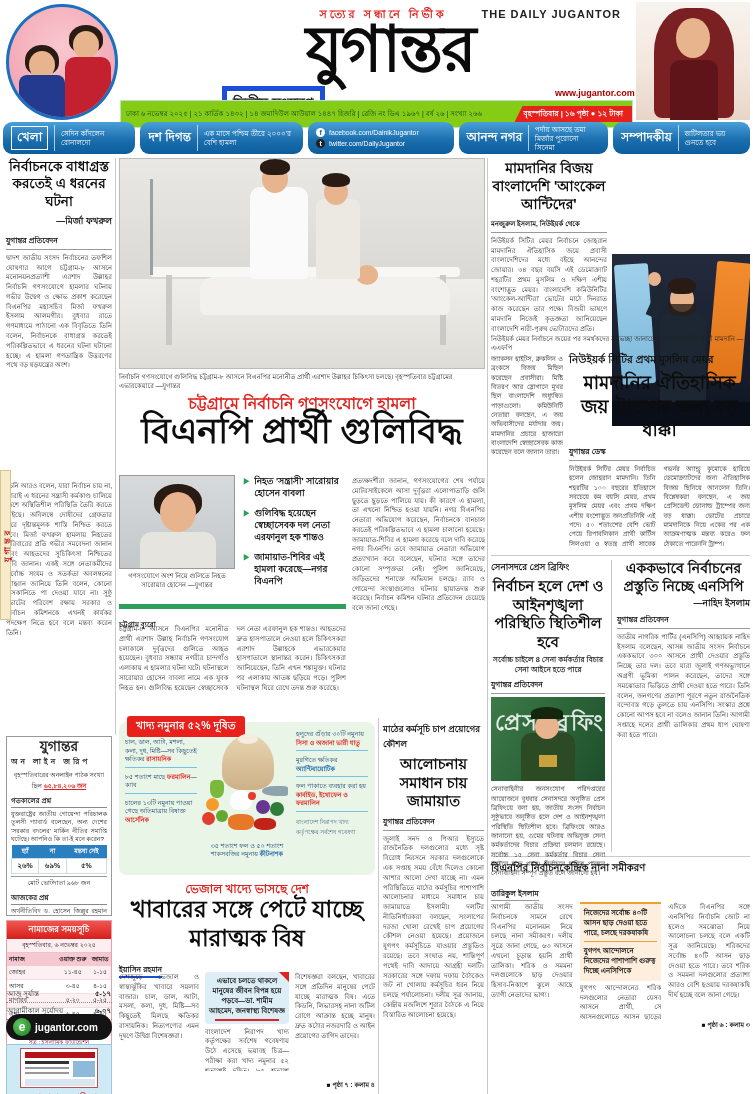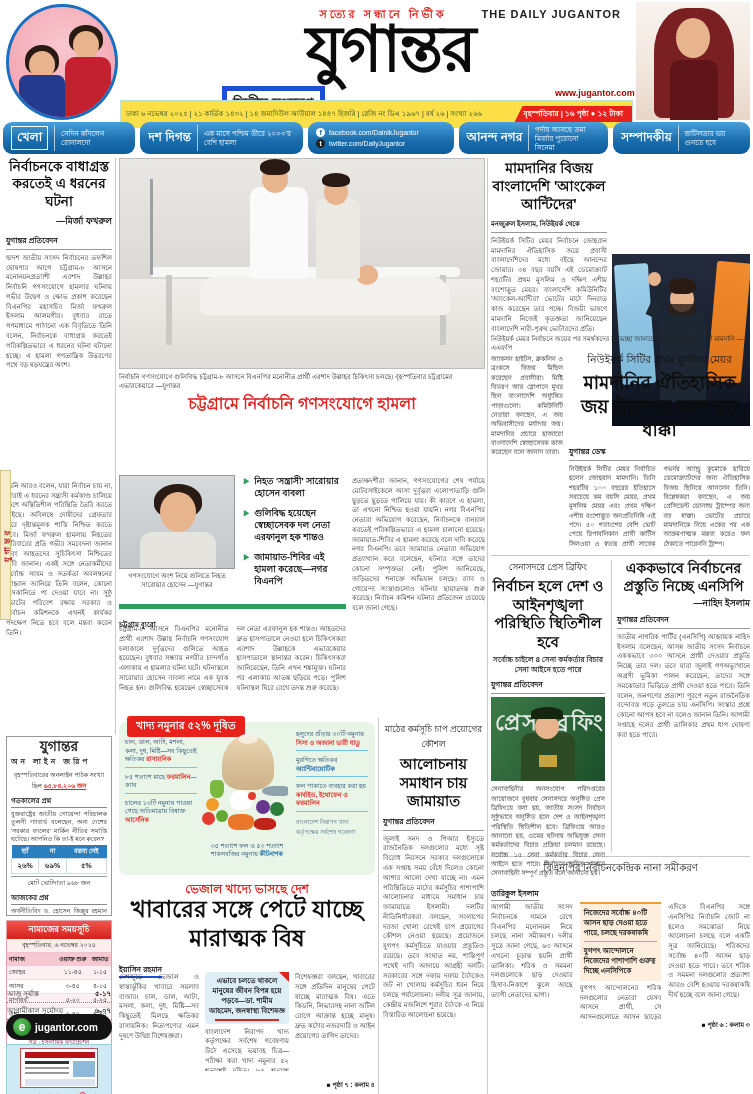--- a/index.html
+++ b/index.html
@@ -8,21 +8,21 @@
           overflow:hidden; color:#111; }
   .abs { position:absolute; }
 
   
   .tagline { color:#e02420; font-weight:bold; font-size:11px; letter-spacing:3px; text-align:center; }
   .eng-title { font-weight:bold; font-size:11px; letter-spacing:1px; color:#222; }
   .logo { font-family:"Liberation Serif", serif; font-weight:bold; font-size:64px; line-height:1;
           text-align:center; color:#0b0b0b; letter-spacing:-2px; }
   .edition { border:5px solid #1d4ed8; font-size:14px; font-weight:bold; padding:1px 6px; color:#222; }
   .website { color:#a00; font-size:9px; font-weight:bold; }
-  .datebar { background:#fde047; border:1px solid #bfe0cc; display:flex; align-items:center;
+  .datebar { background:#84cc16; border:1px solid #bfe0cc; display:flex; align-items:center;
              justify-content:space-between; font-size:7px; color:#0a3b1e; padding:0 0 0 5px; height:28px; }
   .issue-box { background:#e8211d; color:#fff; font-weight:bold; font-size:7.5px; padding:2px 9px;
                clip-path:polygon(8px 0,100% 0,100% 100%,0 100%); }
   .promo { overflow:hidden; }
   .promo-left { border-radius:50%; border:3px solid #1a6fc0; background:radial-gradient(circle at 50% 35%,#f9c7cf,#ef9aa8); }
   .promo-right { background:linear-gradient(180deg,#f7f3ee 0%,#f3e7de 55%,#e8d5c8 100%); }
   .head { border-radius:50%; background:#e8b48e; position:absolute; }
   .hair { border-radius:50% 50% 40% 40%; background:#2a1a14; position:absolute; }
 
   
@@ -32,21 +32,21 @@
   .seg-title { font-size:12px; font-weight:bold; white-space:nowrap; }
   .seg-title.boxed { border:1px solid #fff; padding:1px 5px; }
   .seg-div { width:1px; align-self:stretch; background:rgba(255,255,255,.65); }
   .seg-teaser { font-size:7.2px; line-height:1.25; }
   .soc-row { display:flex; align-items:center; gap:4px; font-size:6.8px; }
   .soc-ic { width:9px; height:9px; border-radius:50%; background:#fff; color:#0c5d9d; font-weight:bold;
             font-size:7px; line-height:9px; text-align:center; flex:none; }
 
   
   .kicker { color:#e02420; font-weight:bold; text-align:center; }
-  .kicker-dark { color:#111; font-weight:normal; text-align:center; }
+  .kicker-dark { color:#111; font-weight:bold; }
   .hl { font-weight:bold; color:#0d0d0d; text-align:center; line-height:1.28; }
   .byline { font-weight:bold; font-size:7.5px; color:#111; border-bottom:1px solid #999;
             padding-bottom:2px; margin-bottom:3px; }
   .attrib { font-weight:bold; font-size:9px; text-align:right; color:#111; }
   .body-txt { font-size:6.7px; line-height:1.46; text-align:justify; color:#2a2a2a; overflow:hidden; }
   .cols-2 { column-count:2; column-gap:8px; }
   .more { font-size:6.4px; font-weight:bold; text-align:right; color:#111; margin-top:2px; }
   .vrule { position:absolute; width:1px; background:#c9c9c9; }
   .hrule { position:absolute; height:1px; background:#c9c9c9; }
   .caption { font-size:6.6px; color:#222; line-height:1.3; }
@@ -311,20 +311,21 @@
     <div class="ph-fig head" style="left:142px; top:6px; width:26px; height:28px;"></div>
     <div class="ph-fig hair" style="left:140px; top:0px; width:30px; height:16px;"></div>
     <div class="ph-fig" style="left:196px; top:40px; width:44px; height:80px; background:#ece9e2; border-radius:8px 8px 3px 3px;"></div>
     <div class="ph-fig head" style="left:204px; top:20px; width:24px; height:26px;"></div>
     <div class="ph-fig hair" style="left:202px; top:14px; width:28px; height:14px;"></div>
     <div class="ph-fig" style="left:30px; top:20px; width:3px; height:96px; background:#9aa0a4;"></div>
   </div>
   <div class="abs caption" style="left:119px; top:373px; width:366px;">নির্বাচনি গণসংযোগে গুলিবিদ্ধ চট্টগ্রাম-৮ আসনে বিএনপির মনোনীত প্রার্থী এরশাদ উল্লাহর চিকিৎসা চলছে। বৃহস্পতিবার চট্টগ্রামের এভারকেয়ারে  —যুগান্তর</div>
 
   <div class="abs kicker" style="left:119px; top:391px; width:366px; font-size:16px;">চট্টগ্রামে নির্বাচনি গণসংযোগে হামলা</div>
+  <div class="abs hl" style="left:119px; top:409px; width:366px; font-size:35px;">বিএনপি প্রার্থী গুলিবিদ্ধ</div>
 
   <div class="abs inset-photo" style="left:119px; top:475px; width:116px; height:94px;">
     <div class="ph-fig hair" style="left:34px; top:8px; width:48px; height:34px;"></div>
     <div class="ph-fig head" style="left:40px; top:16px; width:36px; height:40px;"></div>
     <div class="ph-fig" style="left:20px; top:56px; width:76px; height:38px; background:#e6e4df; border-radius:12px 12px 0 0;"></div>
   </div>
   <div class="abs caption" style="left:119px; top:572px; width:116px; text-align:center;">গণসংযোগে অংশ নিয়ে গুলিতে নিহত সারোয়ার হোসেন  —যুগান্তর</div>
 
   <div class="abs" style="left:243px; top:476px; width:102px;">
     <div class="bullet">

